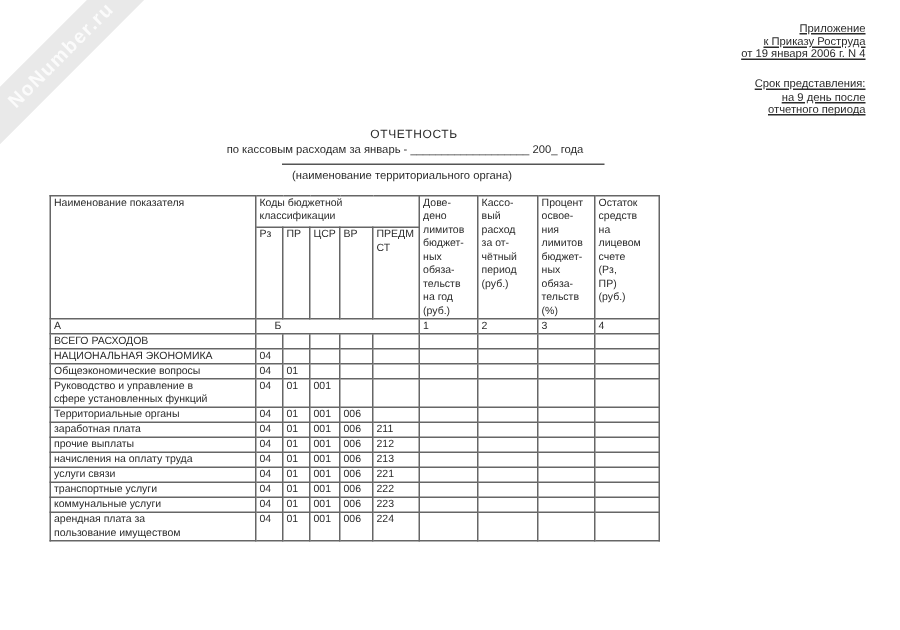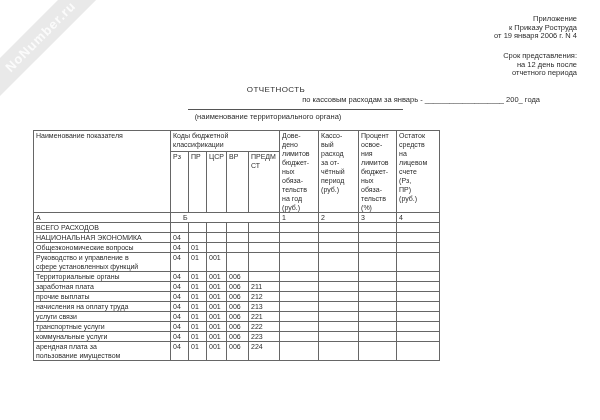--- a/index.html
+++ b/index.html
@@ -4,21 +4,21 @@
 <style>
   * { margin:0; padding:0; box-sizing:border-box; }
   html,body { width:600px; height:420px; }
   body {
     position:relative;
     background:#ffffff;
     font-family:"Liberation Sans","DejaVu Sans",sans-serif;
     color:#2b2b2b;
     overflow:hidden;
   }
-  .pre { white-space:pre-line; }
+  .pre { white-space:pre-line;text-decoration:underline; }
 
   
   .watermark {
     position:absolute;
     left:-47px; top:23px;
     width:175px; height:27px;
     line-height:27px;
     text-align:center;
     background:#e9e9e9;
     color:#fbfbfb;
@@ -41,21 +41,21 @@
   #appendix-note { top:15px; }
   #deadline-note { top:52px; }
 
   
   .report-title {
     position:absolute; top:85px; left:0; width:552px;
     text-align:center; font-size:8px; letter-spacing:.4px;
   }
   .report-subtitle {
     position:absolute; top:95px; left:0; width:540px;
-    text-align:right; font-size:7.5px;
+    text-align:center; font-size:7.5px;
   }
   .org-line {
     position:absolute; top:109px; left:188px; width:215px;
     border-top:1px solid #555;
   }
   .org-caption {
     position:absolute; top:112px; left:0; width:536px;
     text-align:center; font-size:7.5px;
   }
 
@@ -84,21 +84,21 @@
 </style>
 </head>
 <body>
 
 <div class="watermark">NoNumber.ru</div>
 
 <div class="corner-note pre" id="appendix-note">Приложение
 к Приказу Роструда
 от 19 января 2006 г. N 4</div>
 <div class="corner-note pre" id="deadline-note">Срок представления:
-на 12 день после
+на 9 день после
 отчетного периода</div>
 
 <div class="report-title">ОТЧЕТНОСТЬ</div>
 <div class="report-subtitle">по кассовым расходам за январь - ___________________ 200_ года</div>
 <div class="org-line"></div>
 <div class="org-caption">(наименование территориального органа)</div>
 
 <table>
   <colgroup>
     <col style="width:137px">

